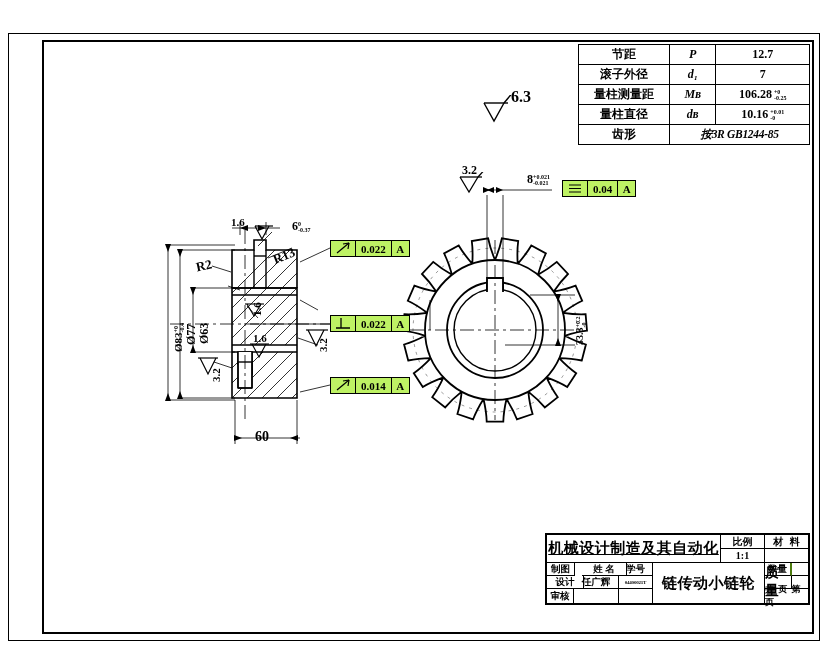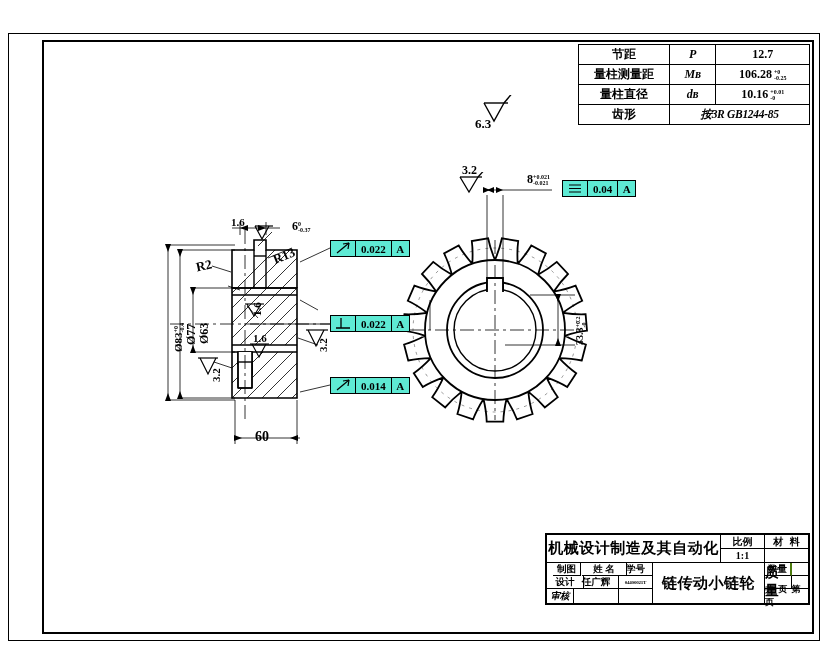--- a/index.html
+++ b/index.html
@@ -15,21 +15,21 @@
   .param-table td.c1{width:92px;}
   .param-table td.c2{width:46px;font-style:italic;font-family:"Liberation Serif",serif;}
   .param-table td.c3{width:94px;}
   .param-table td.span3{width:140px;font-style:italic;font-size:11.5px;letter-spacing:-.3px;}
   .tol{display:inline-block;font-size:6px;line-height:6px;vertical-align:middle;text-align:left;margin-left:2px;font-weight:bold;}
   .tol span{display:block;}
 
   
   .title-block{position:absolute;left:545px;top:533px;width:265px;height:72px;border:2px solid #000;box-sizing:border-box;}
   .tb-l{position:absolute;left:0;top:0;width:174px;height:28px;border-right:1.5px solid #000;border-bottom:1.5px solid #000;box-sizing:border-box;
-        display:flex;align-items:center;justify-content:center;font-size:15px;font-weight:bold;letter-spacing:.5px;}
+        display:flex;align-items:center;justify-content:center;font-size:15px;font-weight:bold;letter-spacing:.5px;text-decoration:underline;}
   .tb-scale-h{position:absolute;left:174px;top:0;width:44px;height:14px;border-right:1.5px solid #000;border-bottom:1px solid #000;box-sizing:border-box;
         display:flex;align-items:center;justify-content:center;font-size:10px;font-weight:bold;}
   .tb-scale-v{position:absolute;left:174px;top:14px;width:44px;height:14px;border-right:1.5px solid #000;border-bottom:1.5px solid #000;box-sizing:border-box;
         display:flex;align-items:center;justify-content:center;font-size:10px;font-weight:bold;}
   .tb-mat-h{position:absolute;left:218px;top:0;width:45px;height:14px;border-bottom:1px solid #000;box-sizing:border-box;
         display:flex;align-items:center;justify-content:center;font-size:10px;font-weight:bold;letter-spacing:2px;}
   .tb-mat-v{position:absolute;left:218px;top:14px;width:45px;height:14px;border-bottom:1.5px solid #000;box-sizing:border-box;}
   .tb-cell{position:absolute;box-sizing:border-box;border-right:1px solid #000;border-bottom:1px solid #000;
         display:flex;align-items:center;justify-content:center;font-size:9.5px;font-weight:bold;overflow:hidden;}
   .tb-name{position:absolute;left:106px;top:28px;width:112px;height:40px;border-right:1.5px solid #000;box-sizing:border-box;
@@ -44,21 +44,21 @@
         display:flex;align-items:center;justify-content:center;font-size:9px;font-weight:bold;letter-spacing:1px;}
 
   
   .lbl{position:absolute;font-size:11px;font-weight:bold;white-space:nowrap;font-family:"Liberation Serif",serif;}
   .lbl-v{position:absolute;font-size:11px;font-weight:bold;white-space:nowrap;
          transform-origin:0 0;transform:rotate(-90deg);font-family:"Liberation Serif",serif;}
   .small-tol{font-size:6px;line-height:6px;display:inline-block;vertical-align:middle;text-align:left;}
   .small-tol span{display:block;}
 
   
-  .gtol{position:absolute;border:1.2px solid #000;height:17px;display:flex;align-items:stretch;background:#5eead4;box-sizing:border-box;}
+  .gtol{position:absolute;border:1.2px solid #000;height:17px;display:flex;align-items:stretch;background:#bef264;box-sizing:border-box;}
   .gtol .sym{width:24px;border-right:1.2px solid #000;display:flex;align-items:center;justify-content:center;}
   .gtol .val{padding:0 5px;display:flex;align-items:center;justify-content:center;font-size:11px;font-weight:bold;}
   .gtol .dat{width:17px;border-left:1.2px solid #000;display:flex;align-items:center;justify-content:center;font-size:11px;font-weight:bold;}
 
   svg{display:block;}
   .ln{stroke:#000;fill:none;}
 </style>
 </head>
 <body>
 
@@ -68,20 +68,25 @@
   <div class="inner-frame"></div>
 
   <table class="param-table">
     <tbody>
         <tr>
       <td class="c1">节距</td>
       <td class="c2">P</td>
       <td class="c3">12.7</td>
     </tr>
     <tr>
+      <td class="c1">滚子外径</td>
+      <td class="c2">d₁</td>
+      <td class="c3">7</td>
+    </tr>
+    <tr>
       <td class="c1">量柱测量距</td>
       <td class="c2">Mʙ</td>
       <td class="c3">
         <span>106.28</span><span class="tol"><span>+0</span><span>-0.25</span></span>
       </td>
     </tr>
     <tr>
       <td class="c1">量柱直径</td>
       <td class="c2">dʙ</td>
       <td class="c3">
@@ -95,29 +100,29 @@
   </tbody>
     </table>
 
   <div class="title-block">
     <div class="tb-l">机械设计制造及其自动化</div>
     <div class="tb-scale-h">比例</div>
     <div class="tb-scale-v">1:1</div>
     <div class="tb-mat-h">材  料</div>
     <div class="tb-mat-v"></div>
 
-    <div class="tb-cell" style="left:6px;top:28px;width:28px;height:13px;">制图</div>
+    <div class="tb-cell" style="left:0;top:28px;width:28px;height:13px;">制图</div>
     <div class="tb-cell" style="left:35px;top:28px;width:45px;height:13px;">姓 名</div>
     <div class="tb-cell" style="left:72px;top:28px;width:34px;height:13px;">学号</div>
 
     <div class="tb-cell" style="left:0;top:41px;width:37px;height:13px;">设计</div>
     <div class="tb-cell" style="left:27px;top:41px;width:45px;height:13px;">任广辉</div>
     <div class="tb-cell" style="left:72px;top:41px;width:34px;height:13px;font-size:5px;letter-spacing:-.2px;">04400021T</div>
 
-    <div class="tb-cell" style="left:0;top:54px;width:27px;height:14px;border-bottom:none;font-style:italic;">审核</div>
+    <div class="tb-cell" style="left:0;top:54px;width:27px;height:14px;border-bottom:none;">审核</div>
     <div class="tb-cell" style="left:27px;top:54px;width:45px;height:14px;border-bottom:none;"></div>
     <div class="tb-cell" style="left:72px;top:54px;width:34px;height:14px;border-bottom:none;"></div>
 
     <div class="tb-name">链传动小链轮</div>
 
     <div class="tb-qty">数量</div>
     <div class="tb-qtyv"></div>
     <div class="tb-mass">质量</div>
     <div class="tb-massv"></div>
     <div class="tb-sheet">共 页 第 页</div>
@@ -246,21 +251,21 @@
     </g>
 
     <g stroke="#000" stroke-width="0.8">
       <line x1="330" y1="248" x2="300" y2="262"></line>
       <line x1="330" y1="324" x2="300" y2="324"></line>
       <line x1="330" y1="385" x2="300" y2="392"></line>
       <line x1="300" y1="324" x2="250" y2="324"></line>
     </g>
   </svg>
 
-  <div class="lbl" style="left:475px;top:88px;font-size:13px;margin-top:28px;">6.3</div>
+  <div class="lbl" style="left:511px;top:88px;font-size:16px;">6.3</div>
   <svg style="position:absolute;left:480px;top:95px;" width="44" height="30">
     <path d="M4,8 L14,26 L24,8" class="ln" stroke-width="1.4"></path>
     <path d="M4,8 L28,8" class="ln" stroke-width="1.4"></path>
     <path d="M24,8 L34,-4" class="ln" stroke-width="1.4"></path>
   </svg>
 
   <div class="lbl" style="left:462px;top:163px;font-size:12px;">3.2</div>
   <svg style="position:absolute;left:458px;top:172px;" width="40" height="26">
     <path d="M2,5 L11,20 L20,5" class="ln" stroke-width="1.3"></path>
     <path d="M2,5 L24,5" class="ln" stroke-width="1.3"></path>

